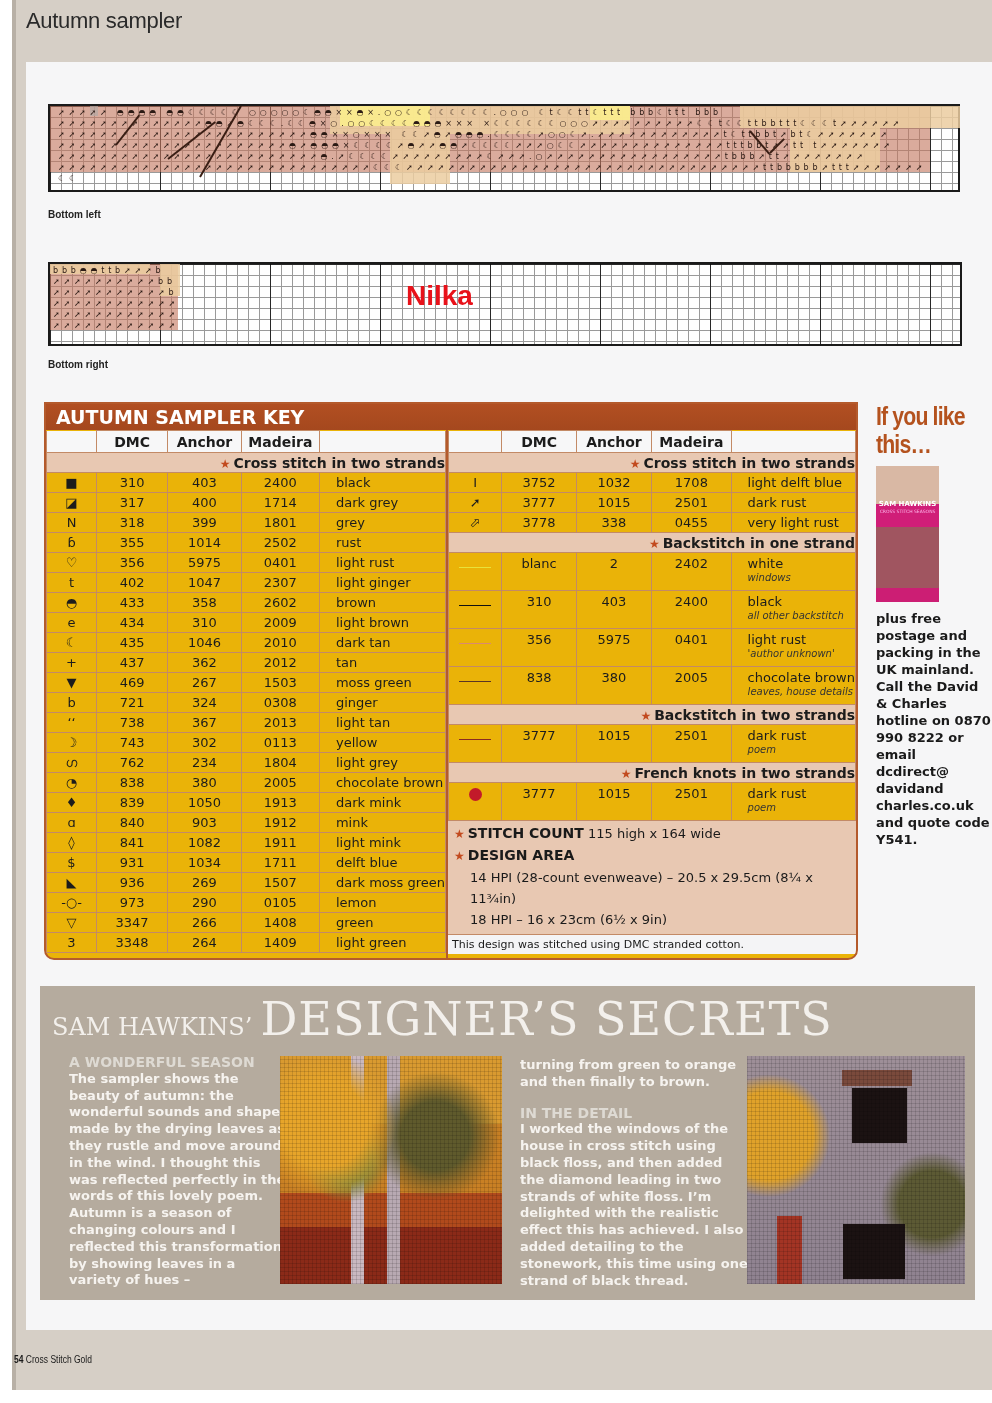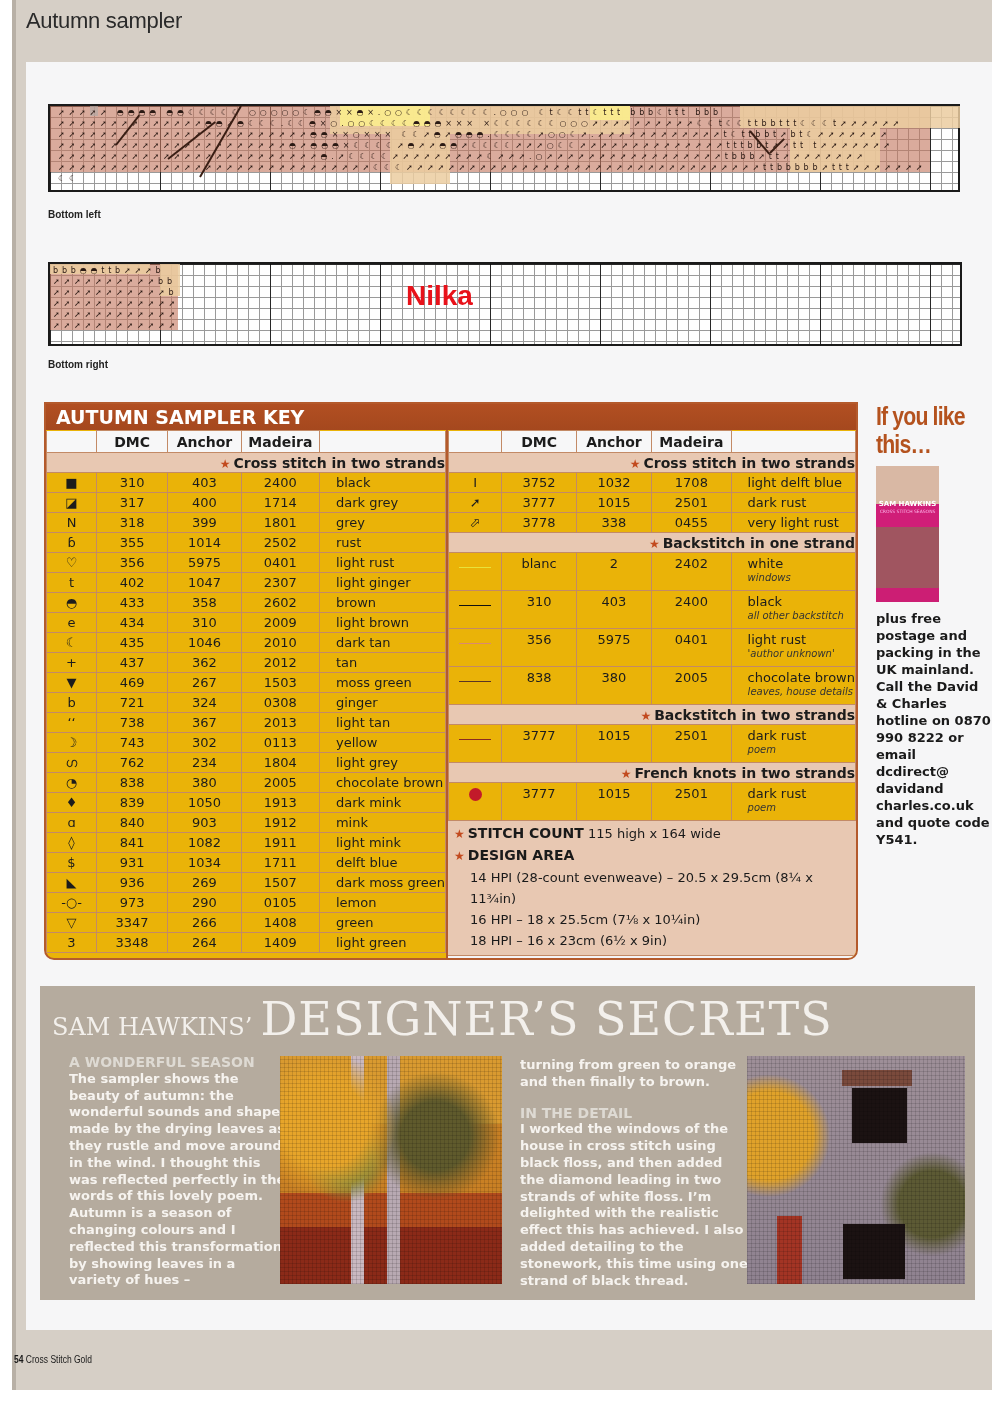--- a/index.html
+++ b/index.html
@@ -439,21 +439,20 @@
               <td class="num c2">1015</td>
               <td class="num c3">2501</td>
               <td class="name"><span>dark rust</span><span class="note">poem</span></td>
             </tr>
           </tbody>
       </table>
       <div class="info">
         <div class="line"><span class="star">★</span><span class="lbl">STITCH COUNT</span> <span>115 high x 164 wide</span></div>
         <div class="line"><span class="star">★</span><span class="lbl">DESIGN AREA</span></div>
         <div class="ind"><span>14 HPI</span> <small>(28-count evenweave)</small> <span>– 20.5 x 29.5cm</span> <span>(8¼ x 11¾in)</span></div>
-        <div class="ind"><span>16 HPI</span> <span>– 18 x 25.5cm</span> <span>(7⅛ x 10¼in)</span></div>
         <div class="ind"><span>18 HPI</span> <span>– 16 x 23cm</span> <span>(6½ x 9in)</span></div>
       </div>
       <div class="footnote">This design was stitched using DMC stranded cotton.</div>
     </div>
   </div>
 </div>
 
 <div class="side">
   <div class="side-head">
     <div>If you like</div>

